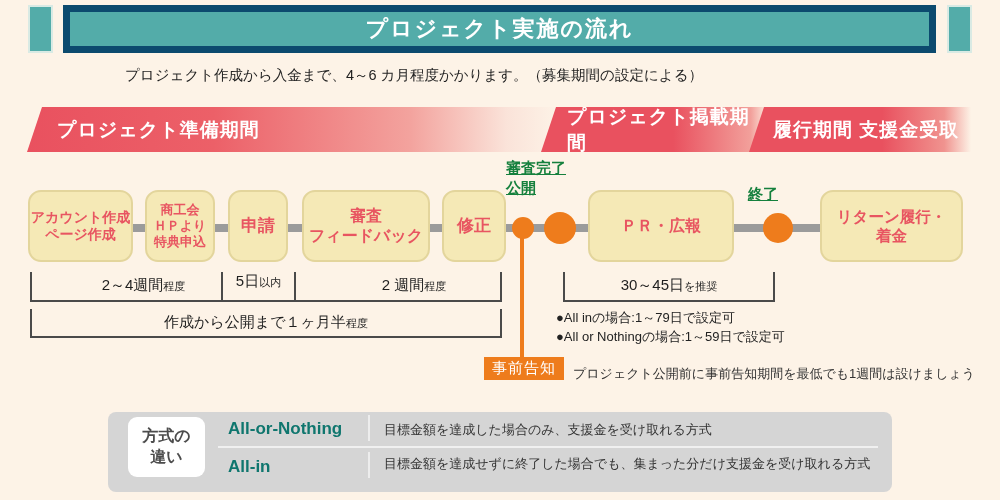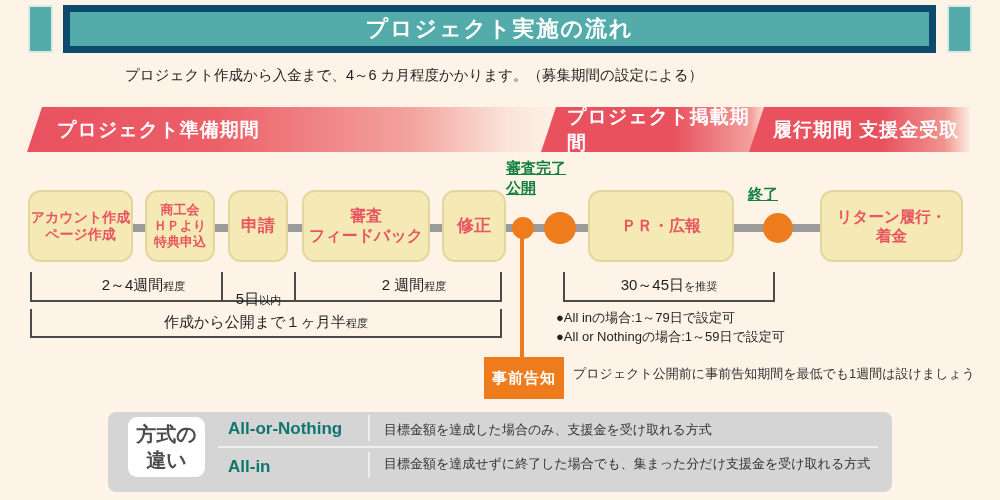--- a/index.html
+++ b/index.html
@@ -47,45 +47,45 @@
   .dot{border-radius:50%;background:#ee7c1c;z-index:3;}
   .dot-small{left:512px;top:217px;width:22px;height:22px;}
   .dot-big{left:544px;top:212px;width:32px;height:32px;}
   .dot-end{left:763px;top:213px;width:30px;height:30px;}
   .mile-label{color:#15803d;font-weight:bold;font-size:15px;text-align:left;white-space:pre-line;line-height:1.3;z-index:3;text-decoration:underline;}
   .lbl-open{left:506px;top:158px;width:104px;}
   .lbl-end{left:748px;top:184px;width:60px;}
 
   
   .notice-vline{left:520px;top:236px;width:4px;height:122px;background:#ee7c1c;z-index:2;}
-  .notice-badge{left:484px;top:357px;width:80px;height:42px;background:#ee7c1c;z-index:3;
-    display:flex;align-items:center;justify-content:center;color:#fff;font-size:15px;font-weight:bold;letter-spacing:1px;}
+  .notice-badge{left:484px;top:357px;width:80px;height:23px;background:#ee7c1c;z-index:3;
+    display:flex;align-items:center;justify-content:center;color:#fff;font-size:15px;font-weight:normal;letter-spacing:1px;}
   .notice-note{left:573px;top:365px;font-size:13px;color:#333;}
 
   
   .bracket{border:2px solid #4a4a4a;border-top:none;box-sizing:border-box;}
   .br1{left:30px;top:272px;width:472px;height:30px;}
   .br2{left:30px;top:309px;width:472px;height:29px;}
   .br3{left:563px;top:272px;width:212px;height:30px;}
   .br-div{width:2px;height:30px;background:#4a4a4a;top:272px;}
   .br-div1{left:221px;} .br-div2{left:294px;}
   .dur{font-size:15px;color:#1f1f1f;text-align:center;}
   .dur small{font-size:11px;}
   .dur1{left:30px;top:276px;width:227px;}
-  .dur2{left:223px;top:290px;width:71px;}
+  .dur2{left:223px;top:272px;width:71px;}
   .dur3{left:296px;top:276px;width:206px;padding-left:15px;}
   .dur4{left:30px;top:313px;width:472px;}
   .dur5{left:563px;top:276px;width:212px;}
   .bullets{left:556px;top:308px;font-size:13px;color:#222;line-height:19px;white-space:pre-line;}
 
   
   .methods-bg{left:108px;top:412px;width:784px;height:80px;background:#d5d5d5;border-radius:8px;}
   .methods-title{left:128px;top:417px;width:77px;height:60px;background:#fff;border-radius:9px;
     display:flex;align-items:center;justify-content:center;text-align:center;
-    font-size:20px;font-weight:bold;color:#4c4c4c;white-space:pre-line;line-height:1.3;}
+    font-size:16px;font-weight:bold;color:#4c4c4c;white-space:pre-line;line-height:1.3;}
   .m-name{font-size:17px;font-weight:bold;color:#0f766e;}
   .m-name1{left:228px;top:419px;} .m-name2{left:228px;top:457px;}
   .m-vdiv{left:368px;width:2px;height:26px;background:#ededed;}
   .m-vdiv1{top:415px;} .m-vdiv2{top:452px;}
   .m-hdiv{left:218px;top:446px;width:660px;height:2px;background:#f0f0f0;}
   .m-desc{font-size:13px;color:#333;}
   .m-desc1{left:384px;top:421px;} .m-desc2{left:384px;top:455px;}
 </style>
 </head>
 <body>

